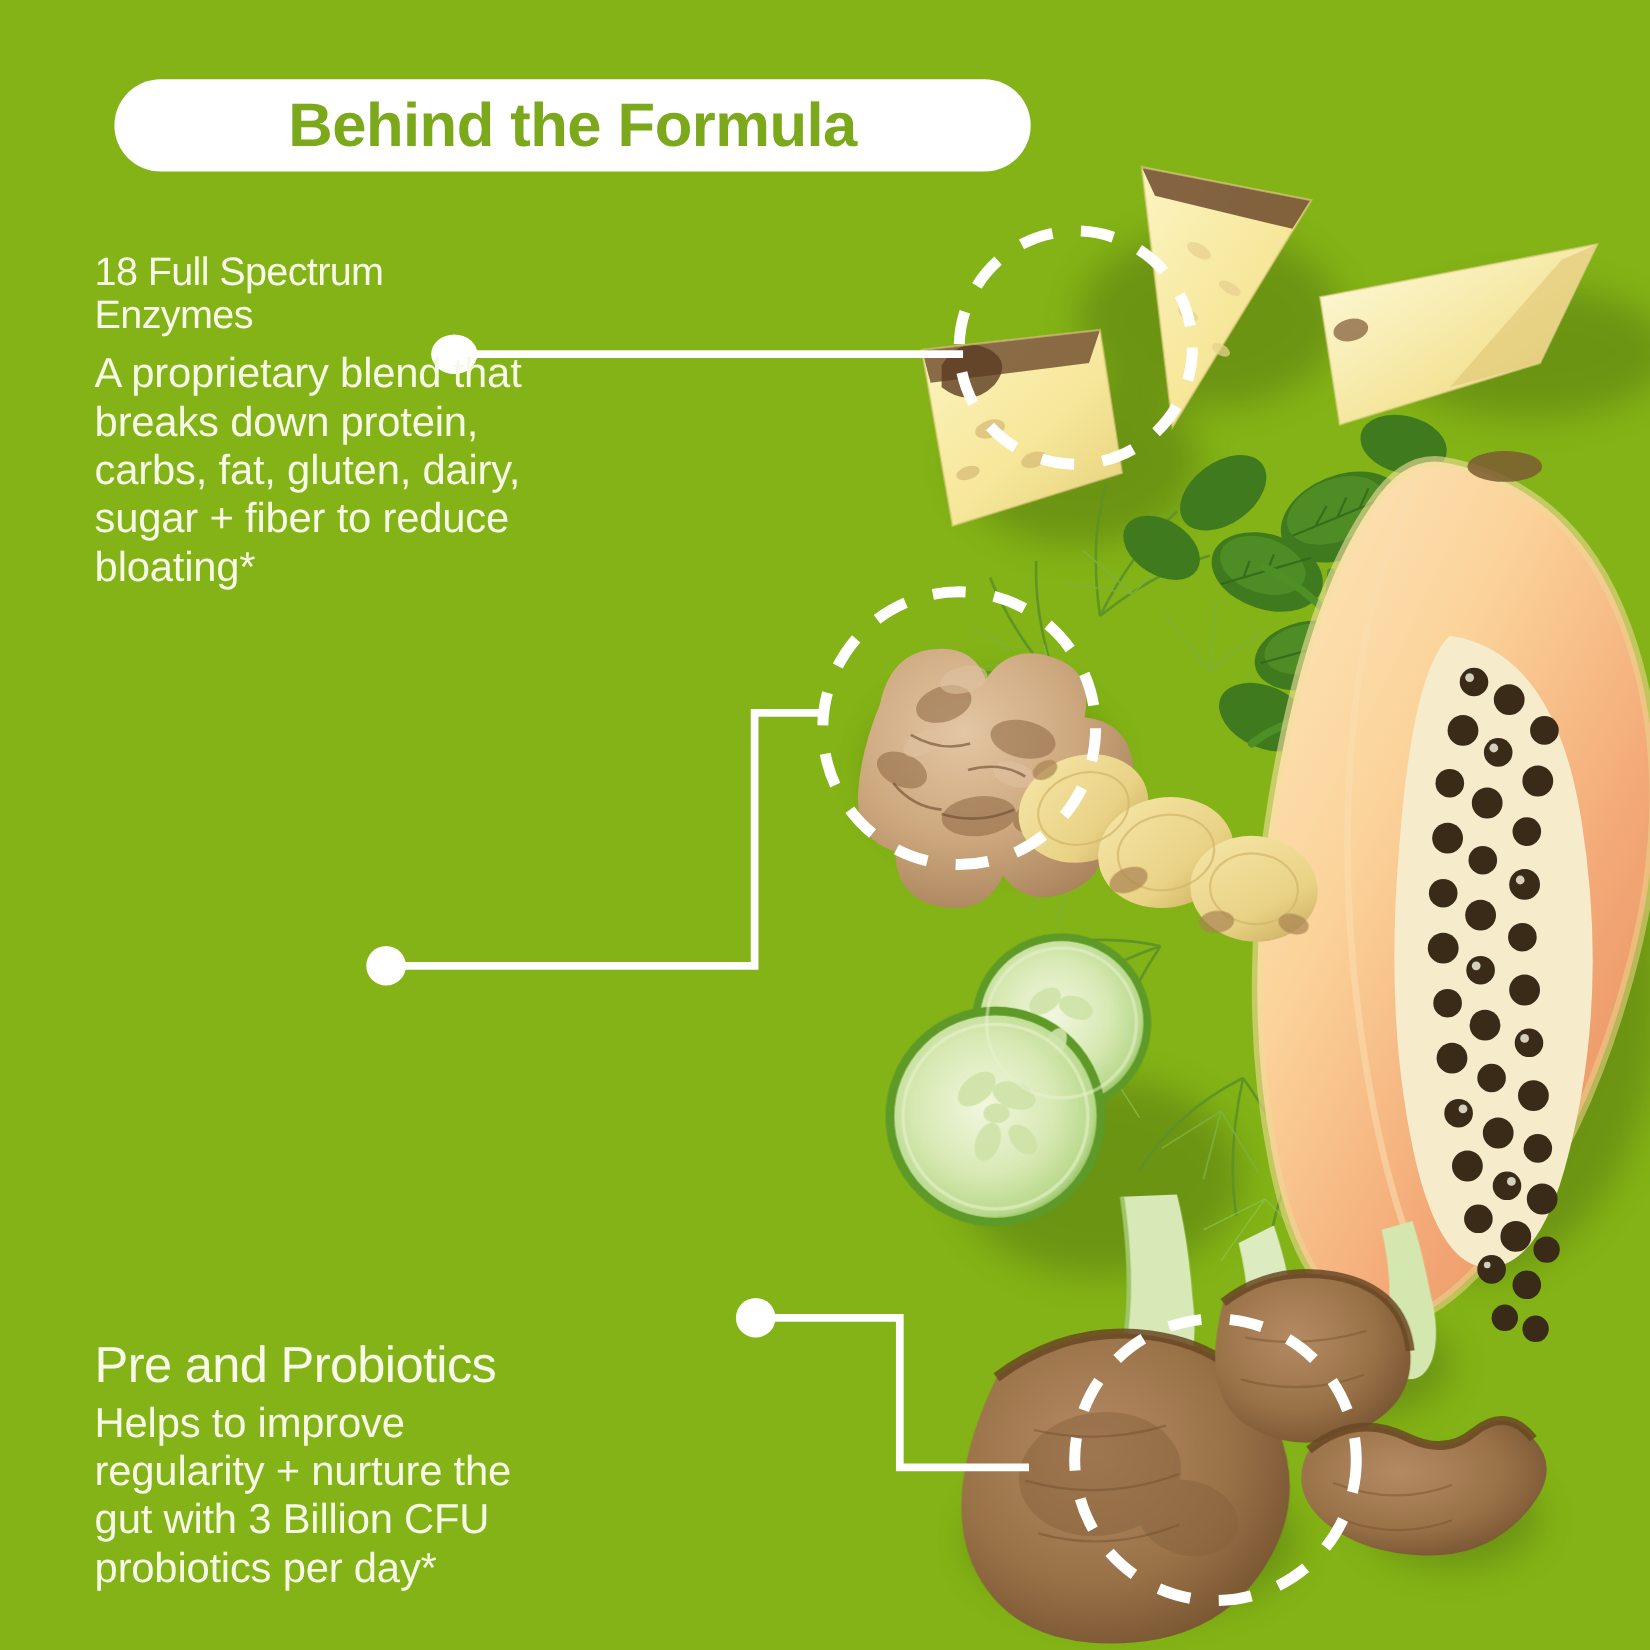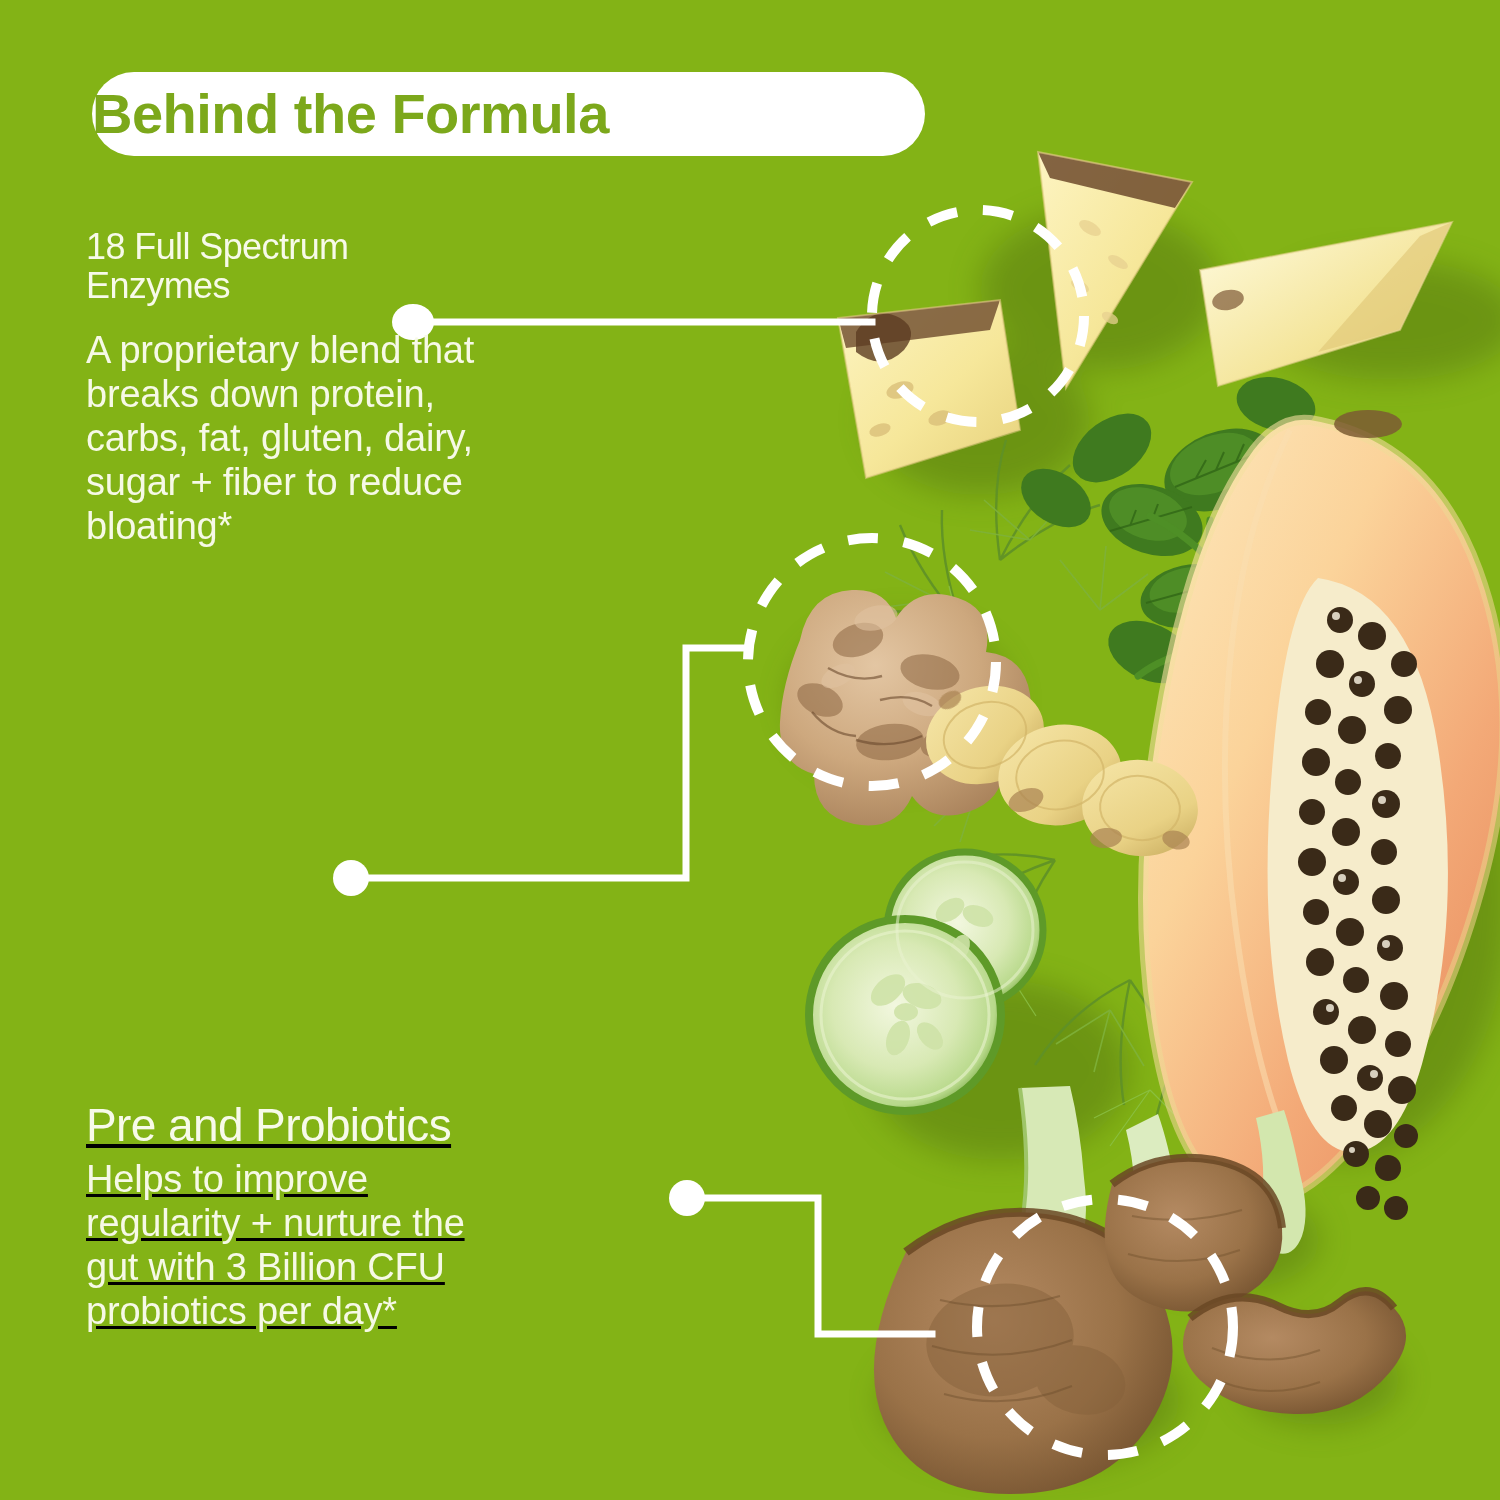--- a/index.html
+++ b/index.html
@@ -8,25 +8,25 @@
   body {
     background:#83b316;
     font-family:"Liberation Sans", sans-serif;
     position:relative;
     overflow:hidden;
   }
   #stage { position:absolute; inset:0; width:1500px; height:1500px; }
 
   
   .title-pill{
-    position:absolute; left:92px; top:72px;
+    position:absolute; left:104px; top:72px;
     width:833px; height:84px;
     background:#ffffff;
     border-radius:42px;
-    display:flex; align-items:center; justify-content:flex-start;
+    display:flex; align-items:center; justify-content:center;
   }
   .title-pill .title-text{
     color:#7ca81b;
     font-size:56px;
     font-weight:bold;
     letter-spacing:-0.5px;
     line-height:1;
   }
 
   
@@ -41,24 +41,24 @@
   }
   .body-copy{
     color:#f6f9e6;
     font-size:38px;
     font-weight:400;
     line-height:1.16;
     letter-spacing:-0.2px;
     white-space:pre-line;
   }
   #block1 { left:86px; top:228px; width:580px; }
-  #block1 .body-copy { margin-top:22px; }
+  #block1 .body-copy { margin-top:12px; }
   #block2 { left:86px; top:720px; width:600px; }
   #block2 .body-copy { margin-top:26px; }
-  #block3 { left:86px; top:1101px; width:600px;text-decoration:underline; }
+  #block3 { left:86px; top:1216px; width:600px; }
   #block3 .heading { font-size:46px; }
   #block3 .body-copy { margin-top:6px; }
 
   
   svg.overlay{ position:absolute; left:0; top:0; width:1500px; height:1500px; pointer-events:none; }
 </style>
 </head>
 <body>
 
 <div id="stage">

